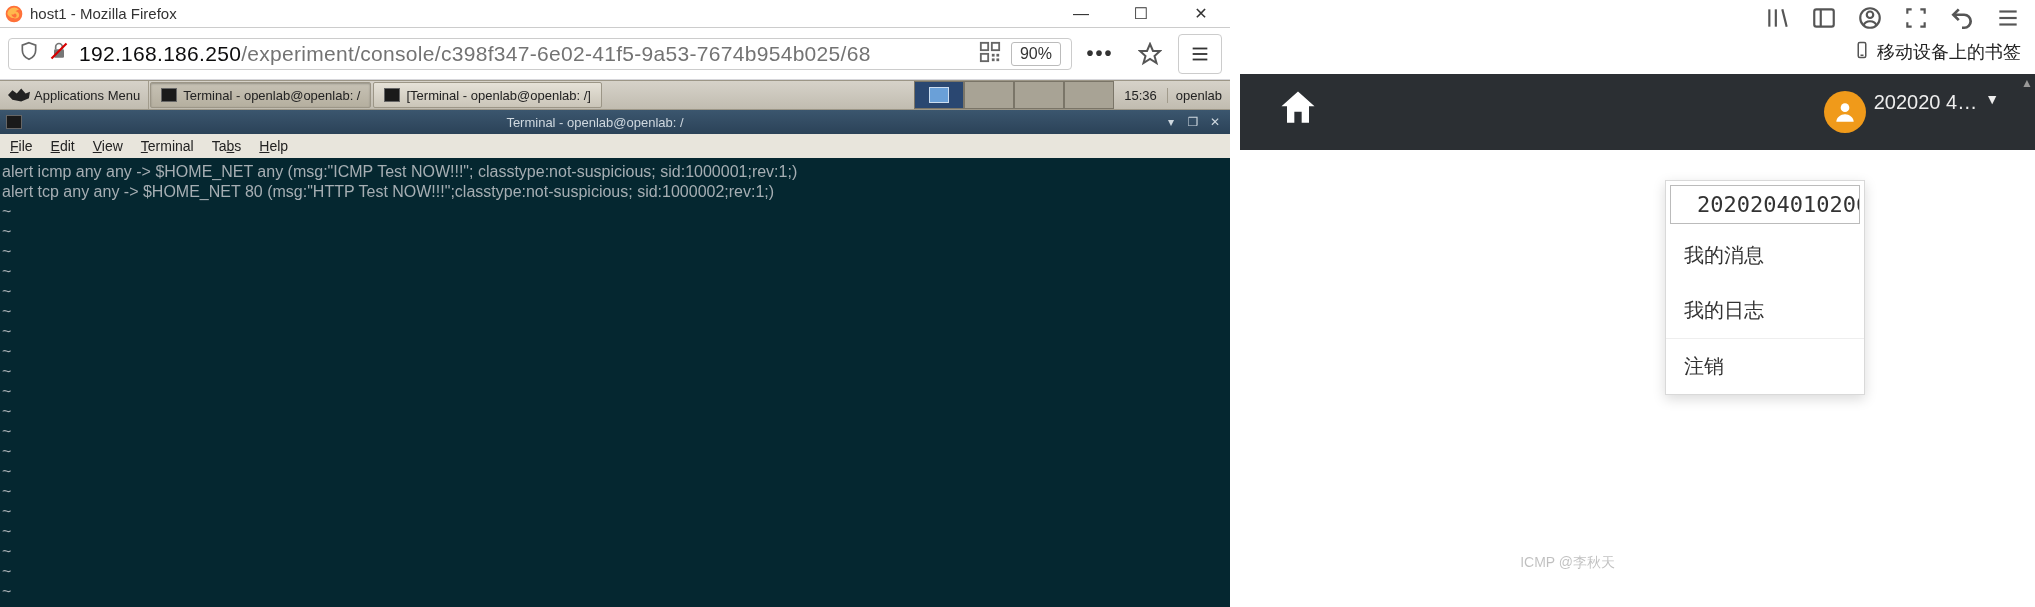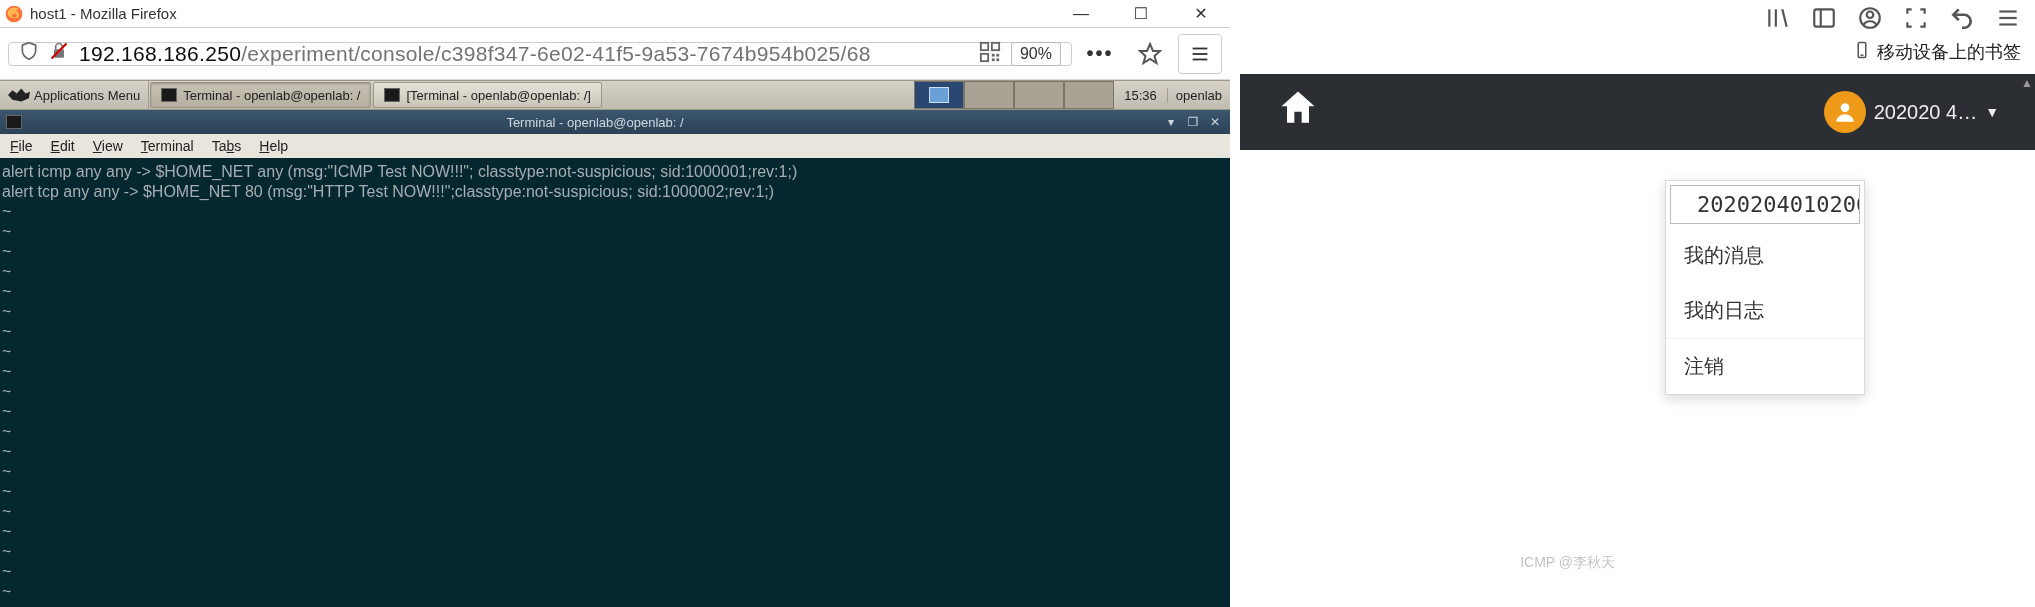--- a/index.html
+++ b/index.html
@@ -10,21 +10,21 @@
 
 
 .title-bar { height: 28px; display: flex; align-items: center; padding: 0 4px; background: #fff; border-bottom: 1px solid #ccc; }
 .title-bar .ff-logo { width: 20px; height: 20px; margin-right: 6px; display: flex; align-items: center; justify-content: center; }
 .title-bar .title-text { font-size: 15px; color: #333; flex: 1; }
 .win-ctrl { display: flex; gap: 30px; align-items: center; padding-right: 10px; }
 .win-ctrl span { width: 30px; text-align: center; font-size: 16px; color: #333; cursor: default; }
 
 
 .url-row { height: 52px; display: flex; align-items: center; padding: 6px 8px; gap: 6px; background: #fff; border-bottom: 1px solid #d7d7db; }
-.url-box { flex: 1; height: 24px; border: 1px solid #ccc; border-radius: 4px; display: flex; align-items: center; padding: 0 10px; gap: 10px; }
+.url-box { flex: 1; height: 32px; border: 1px solid #ccc; border-radius: 4px; display: flex; align-items: center; padding: 0 10px; gap: 10px; }
 .url-box .shield { color: #555; font-size: 18px; }
 .url-box .lock-slash { color: #c50000; font-size: 18px; }
 .url-text { font-size: 21px; color: #737373; letter-spacing: 0.3px; flex: 1; white-space: nowrap; overflow: hidden; }
 .url-text .host { color: #0c0c0d; }
 .zoom-badge { border: 1px solid #bbb; border-radius: 3px; padding: 2px 8px; font-size: 16px; color: #333; }
 .toolbar-btn { width: 44px; height: 40px; display: flex; align-items: center; justify-content: center; color: #333; font-size: 20px; border: 1px solid transparent; border-radius: 4px; }
 .toolbar-btn.menu { border: 1px solid #ccc; }
 .dots { letter-spacing: 2px; font-weight: bold; }
 
 
@@ -59,21 +59,21 @@
 .right-toolbar { height: 36px; display: flex; align-items: center; gap: 20px; padding: 6px 14px; color: #333; }
 .right-toolbar .spacer { flex: 1; }
 .right-toolbar svg, .right-toolbar .glyph { width: 26px; height: 26px; color: #555; }
 
 
 .bookmark-row { height: 32px; display: flex; align-items: center; justify-content: flex-end; padding: 0 14px; font-size: 18px; color: #222; gap: 6px; }
 
 
 .dark-nav { height: 76px; background: #2b2f33; display: flex; align-items: center; padding: 0 36px; gap: 40px; color: #eee; position: relative; margin-top: 6px; }
 .home-icon { font-size: 40px; color: #fff; }
-.user-block { margin-left: auto; display: flex; align-items: center; gap: 8px; cursor: pointer; }
+.user-block { margin-left: auto; display: flex; gap: 8px; cursor: pointer; }
 .avatar { width: 42px; height: 42px; border-radius: 50%; background: #f09a1a; display: flex; align-items: center; justify-content: center; color: #fff; }
 .user-name { font-size: 20px; color: #eee; }
 .caret { color: #eee; font-size: 14px; }
 .nav-scroll-up { position: absolute; right: 2px; top: 2px; color: #999; font-size: 12px; }
 
 
 .dropdown { position: absolute; top: 180px; right: 170px; width: 200px; background: #fff; border: 1px solid #d9d9d9; box-shadow: 0 4px 12px rgba(0,0,0,.15); z-index: 10; }
 .dropdown .item { padding: 14px 18px; font-size: 20px; color: #333; }
 .dropdown .item.account-id { border: 1px solid #bbb; margin: 4px; font-family: monospace; font-size: 22px; padding: 6px 26px; white-space: nowrap; overflow: hidden; background: #fff; }
 .dropdown .sep { height: 1px; background: #eee; margin: 0; }

